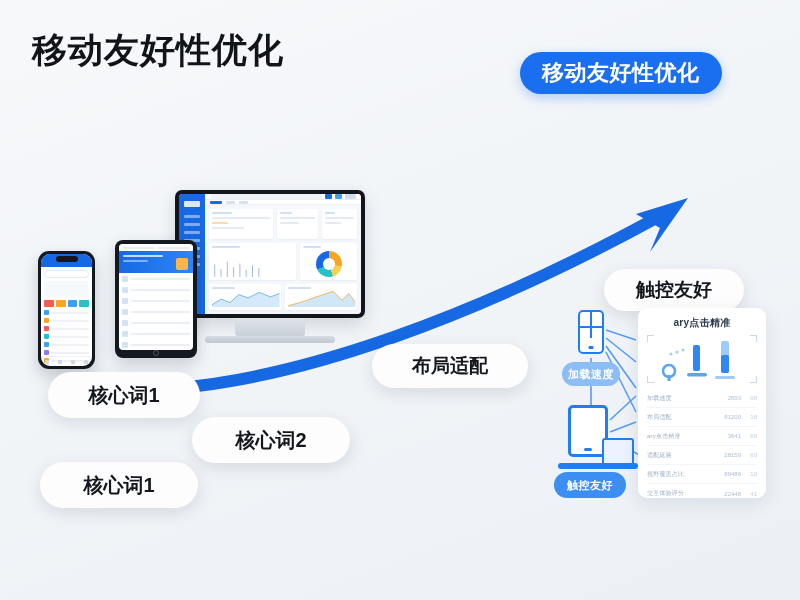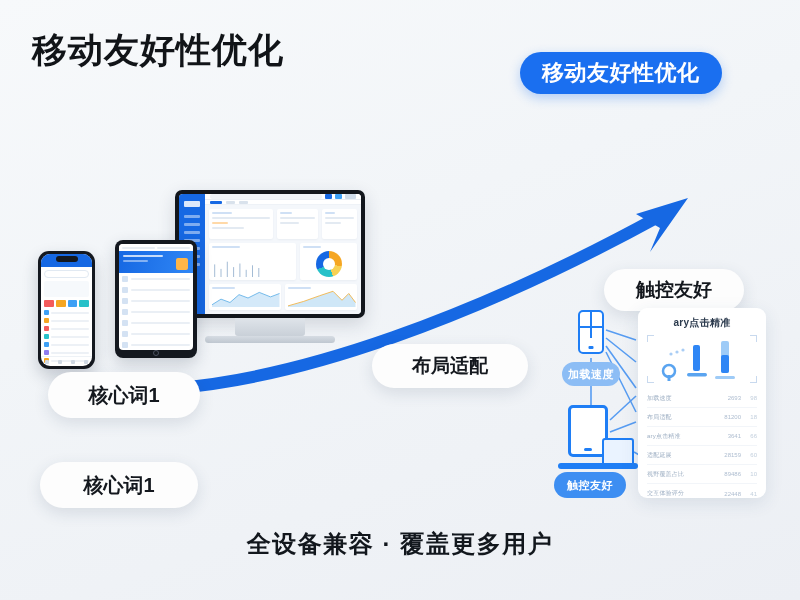--- a/index.html
+++ b/index.html
@@ -399,20 +399,21 @@
       </div>
     </div>
   </div>
 
   <svg class="arrow" viewBox="0 0 800 600">
     <path d="M176 388 C 300 378, 470 320, 660 216" stroke="#1668e3" stroke-width="12" fill="none" stroke-linecap="round"></path>
     <path d="M688 198 L 636 214 L 660 228 L 650 252 Z" fill="#1668e3"></path>
   </svg>
 
   <div class="kw" id="kw1">核心词1</div>
+  <div class="kw" id="kw2">核心词2</div>
   <div class="kw" id="kw3">核心词1</div>
   <div class="kw" id="kw4">布局适配</div>
   <div class="kw" id="kw5">触控友好</div>
 
   <div class="diag">
 
     <svg class="d-links" viewBox="0 0 250 220">
       <g stroke="#3d8ef2" stroke-width="1.6" fill="none" opacity="0.85">
         <path d="M58 30 L 88 40"></path>
         <path d="M58 38 L 88 62"></path>
@@ -485,15 +486,14 @@
         </div>
         <div class="crow">
           <span class="nm">交互体验评分</span>
           <span class="v1">22448</span>
           <span class="v2">41</span>
         </div>
       </div>
     </div>
   </div>
 
-  <div class="footer">全设备兼容 · 覆盖更多用户</div>
 
 </div>
 
 </body></html>

